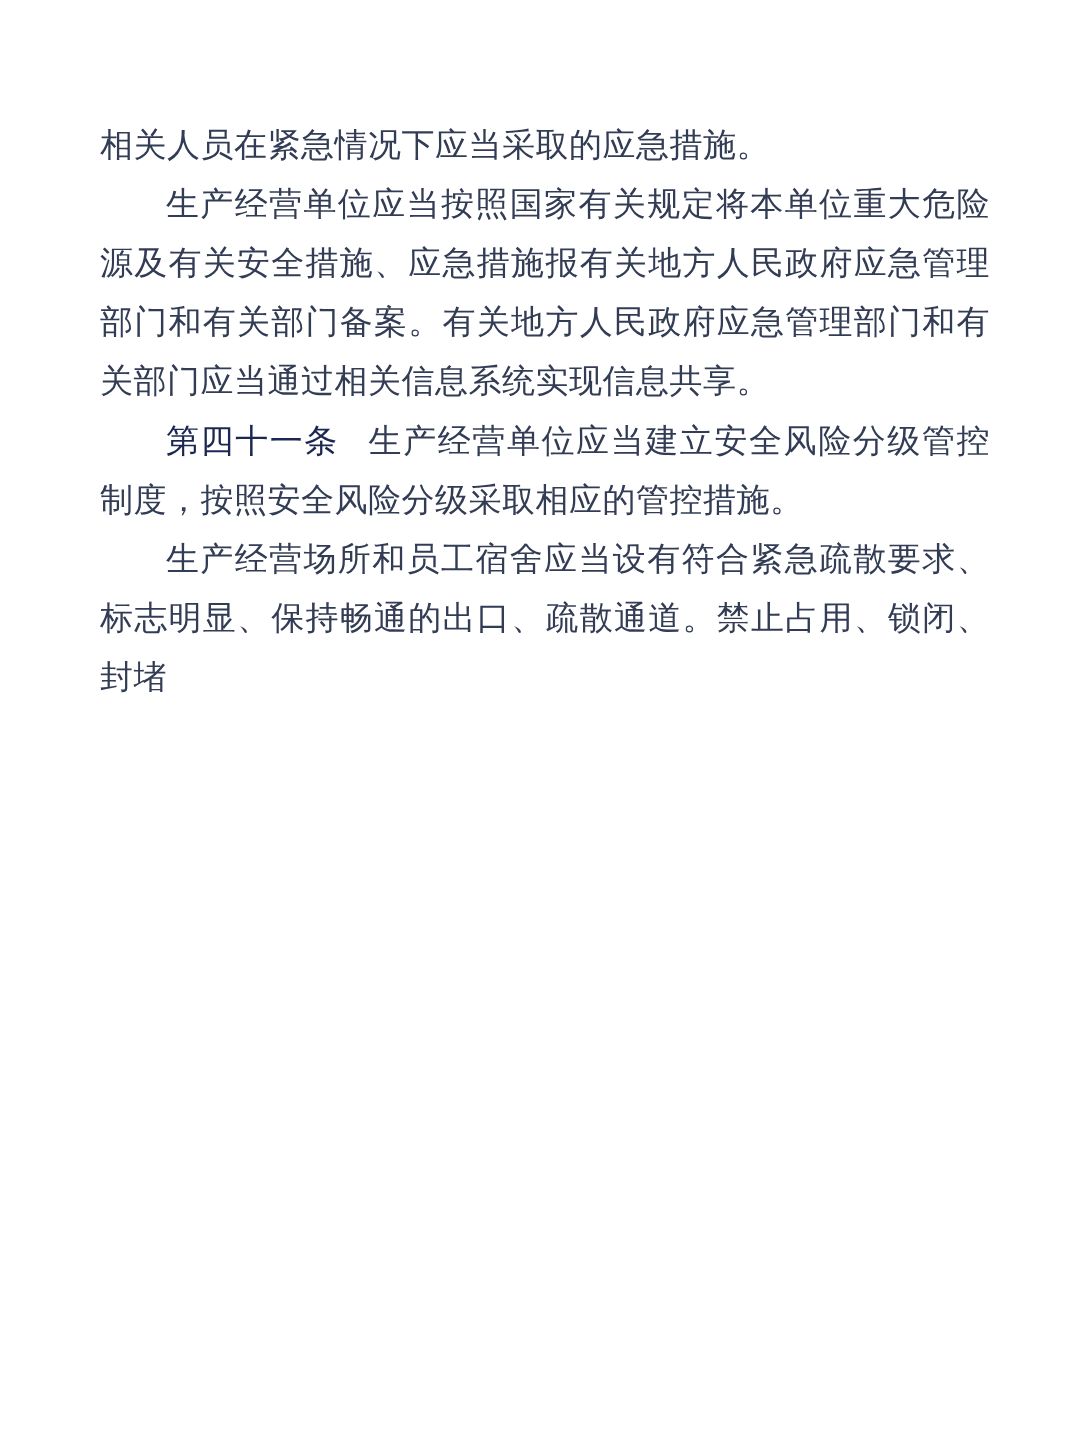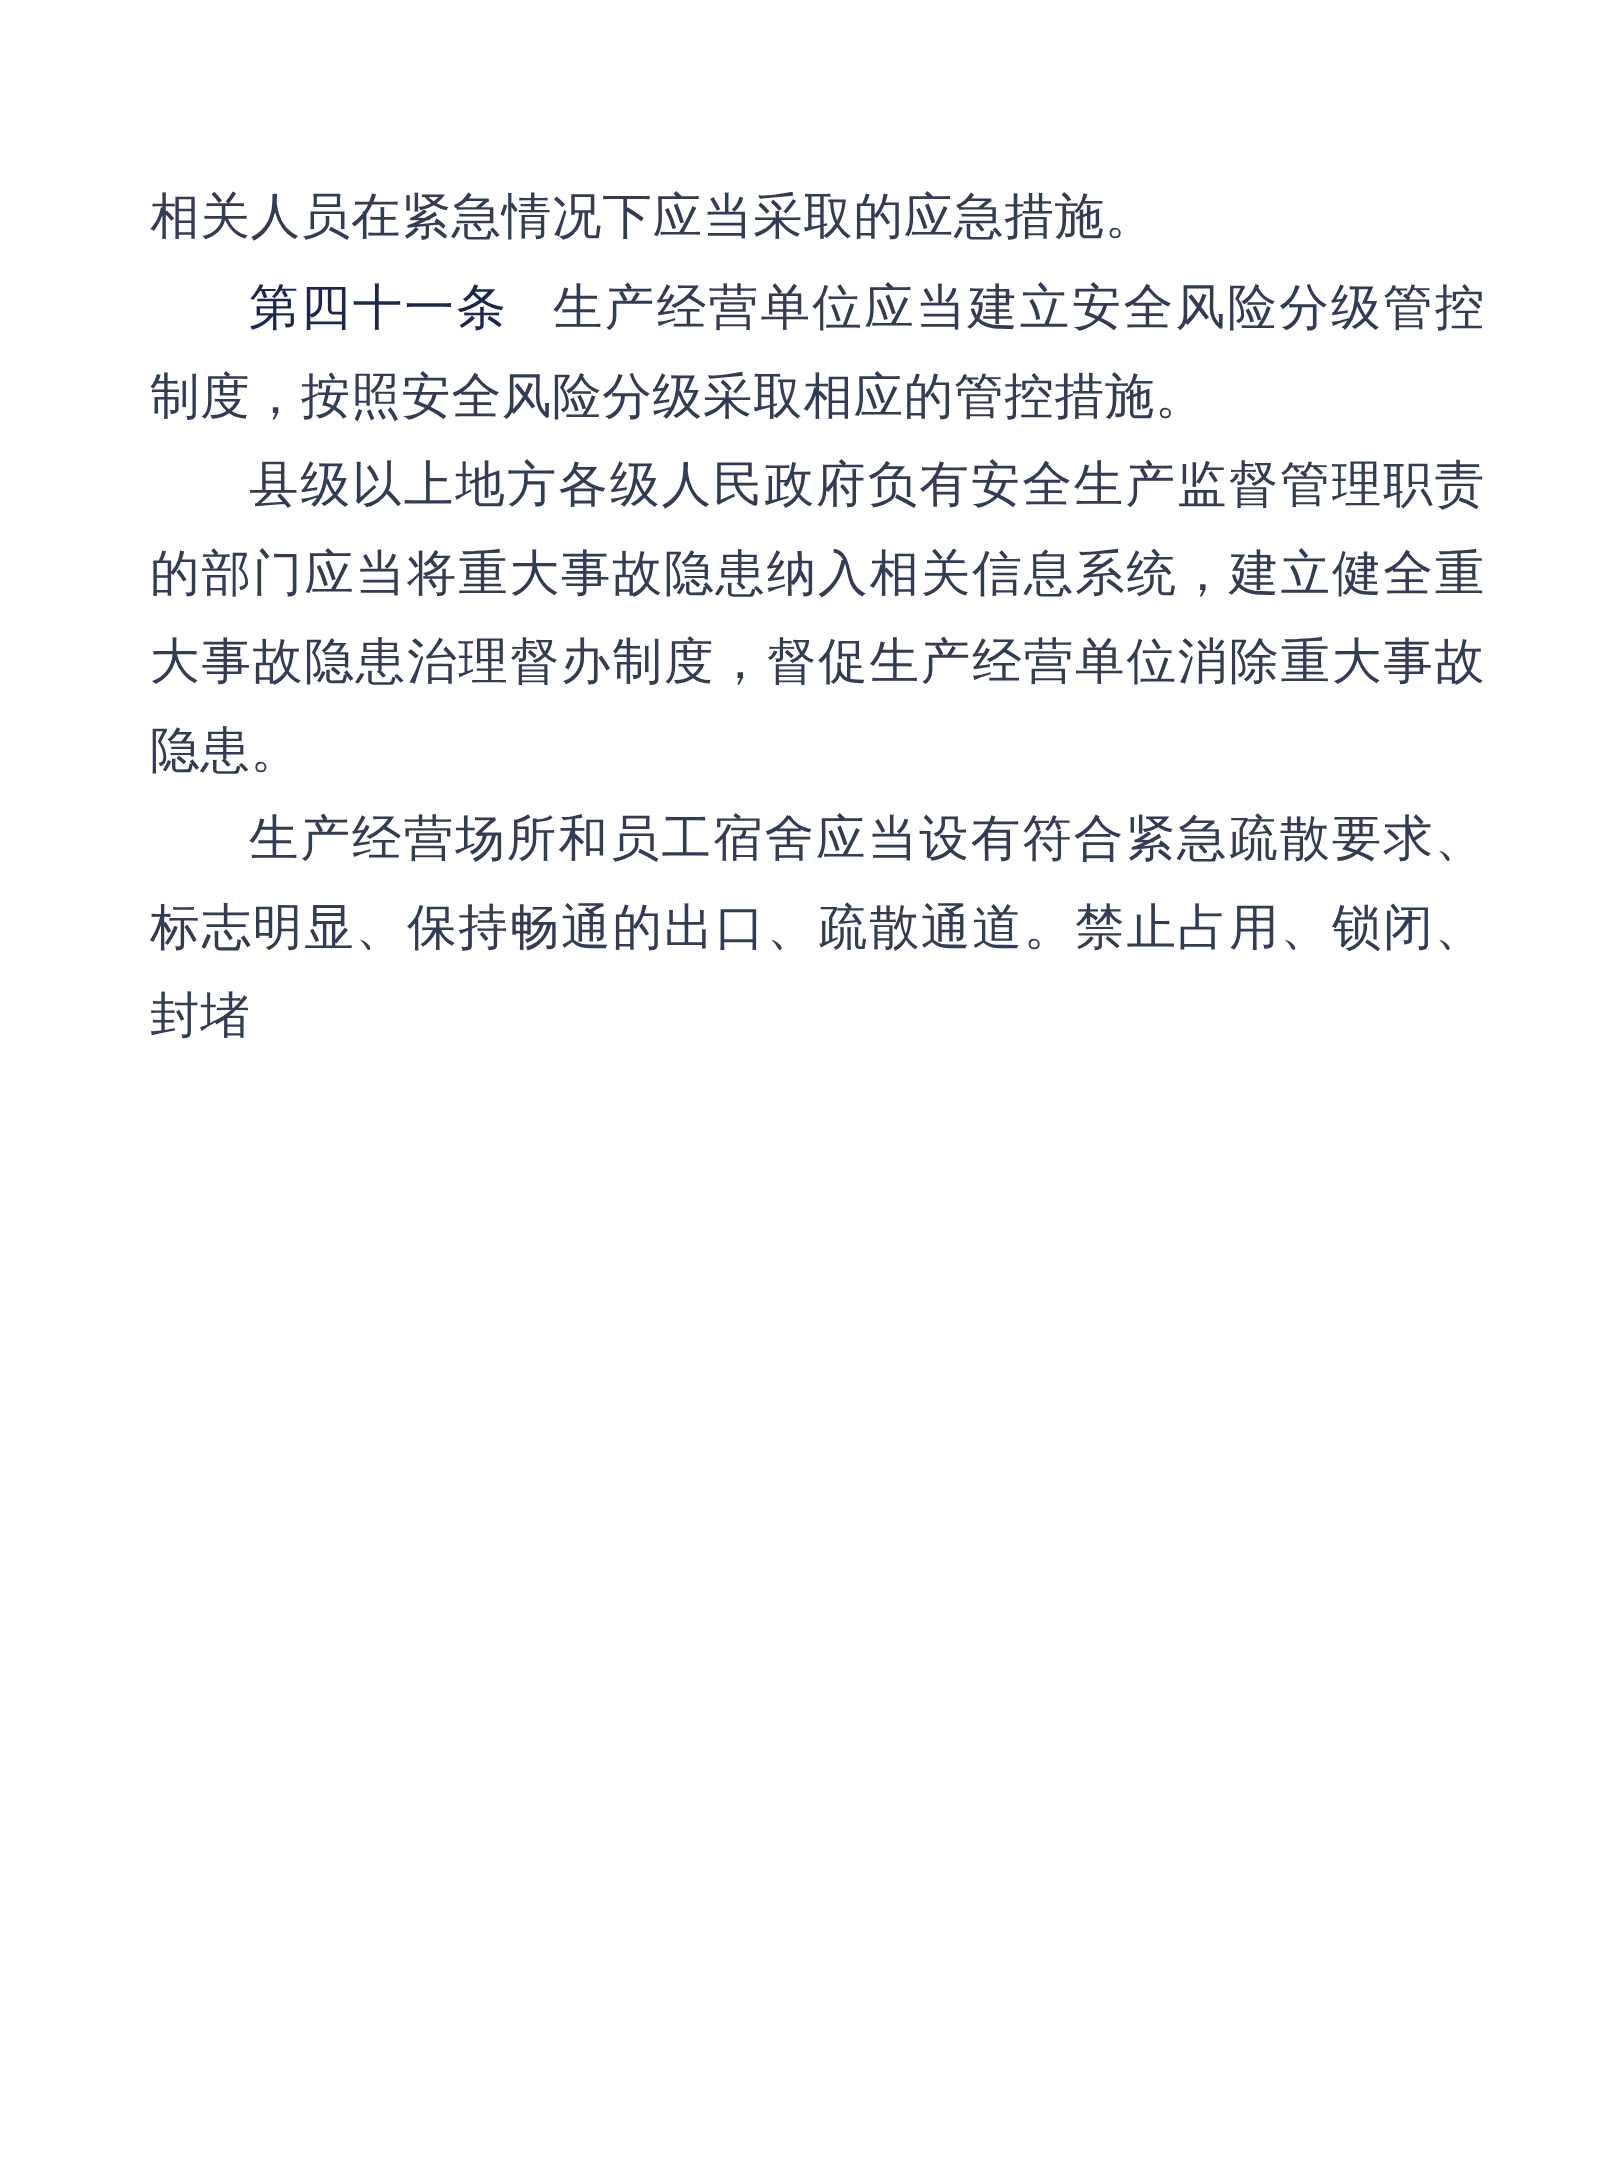--- a/index.html
+++ b/index.html
@@ -46,22 +46,22 @@
     margin-right: 0.9em;
   }
 </style>
 </head>
 <body>
 
 <div class="page">
   <div class="doc-body">
   <p class="para"><span>相关人员在紧急情况下应当采取的应急措施。</span></p>
 
+  <p class="para indent"><span>生产经营单位应当按照国家有关规定将本单位重大危险源及有关安全措施、应急措施报有关地方人民政府应急管理部门和有关部门备案。有关地方人民政府应急管理部门和有关部门应当通过相关信息系统实现信息共享。</span></p>
 
   <p class="para indent"><b class="article-number">第四十一条</b><span>生产经营单位应当建立安全风险分级管控制度，按照安全风险分级采取相应的管控措施。</span></p>
 
 
-  <p class="para indent"><span>县级以上地方各级人民政府负有安全生产监督管理职责的部门应当将重大事故隐患纳入相关信息系统，建立健全重大事故隐患治理督办制度，督促生产经营单位消除重大事故隐患。</span></p>
 
 
   <p class="para indent"><span>生产经营场所和员工宿舍应当设有符合紧急疏散要求、标志明显、保持畅通的出口、疏散通道。禁止占用、锁闭、封堵</span></p>
 </div>
 </div>
 
 </body></html>

